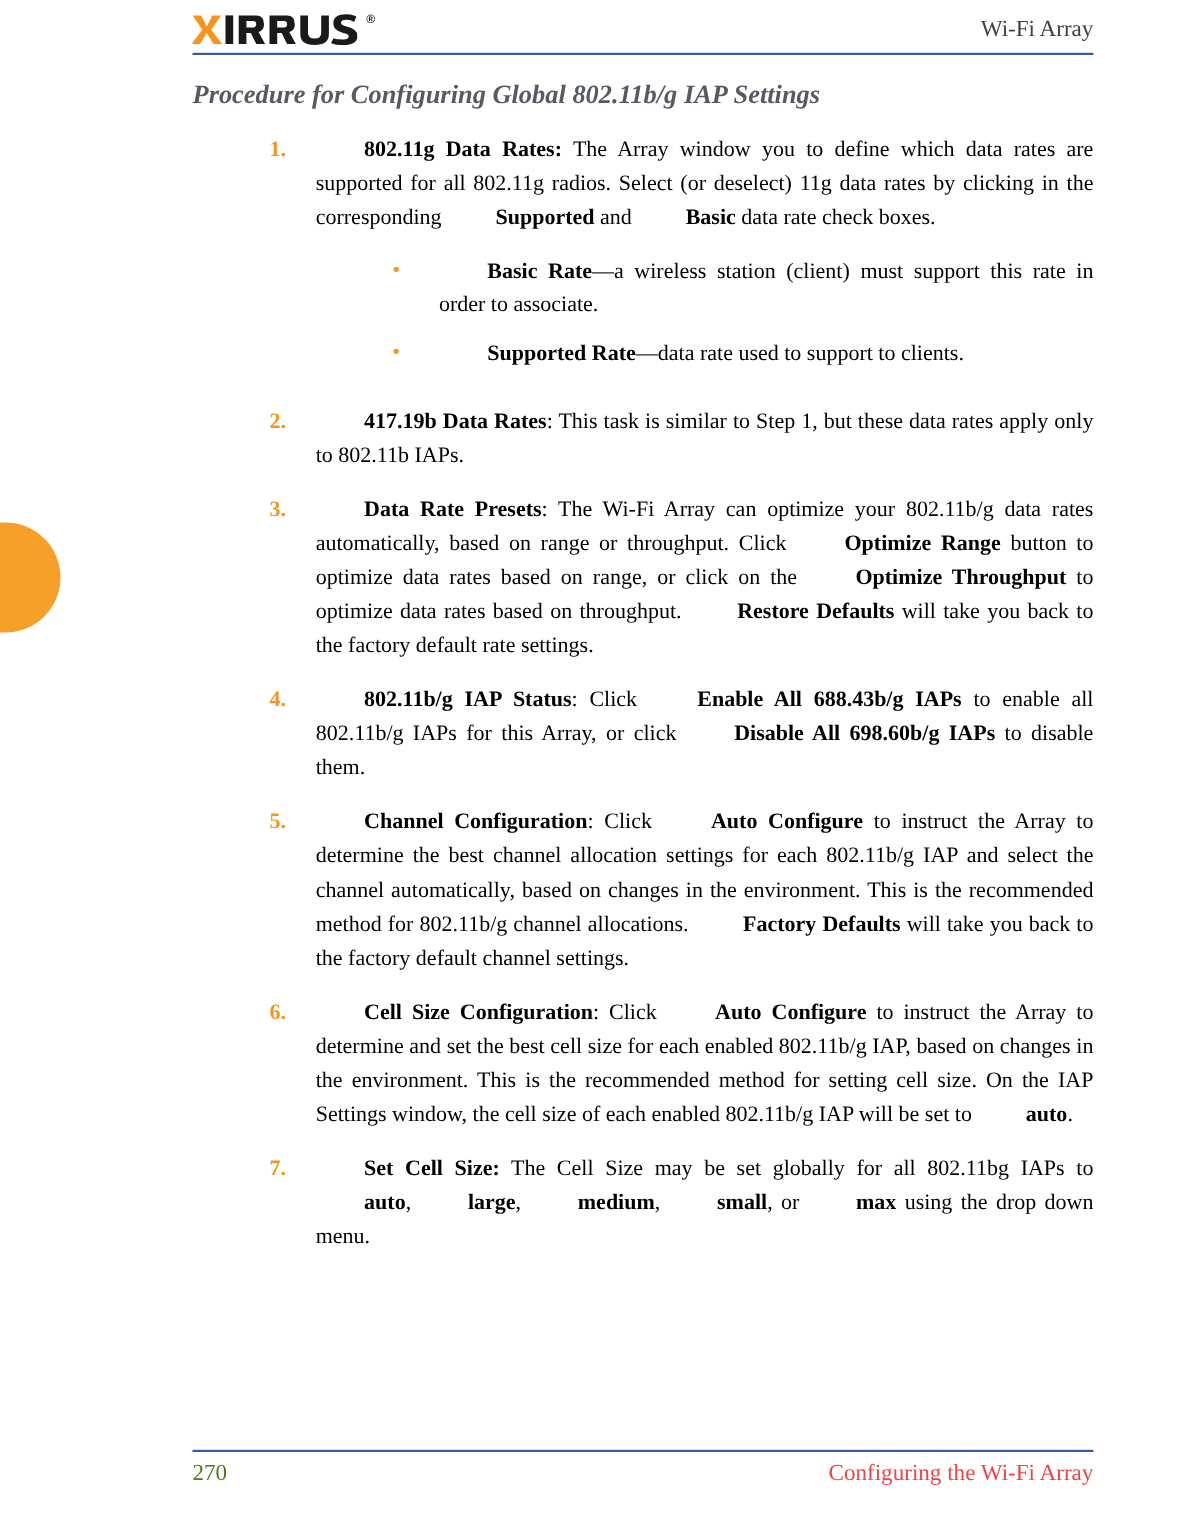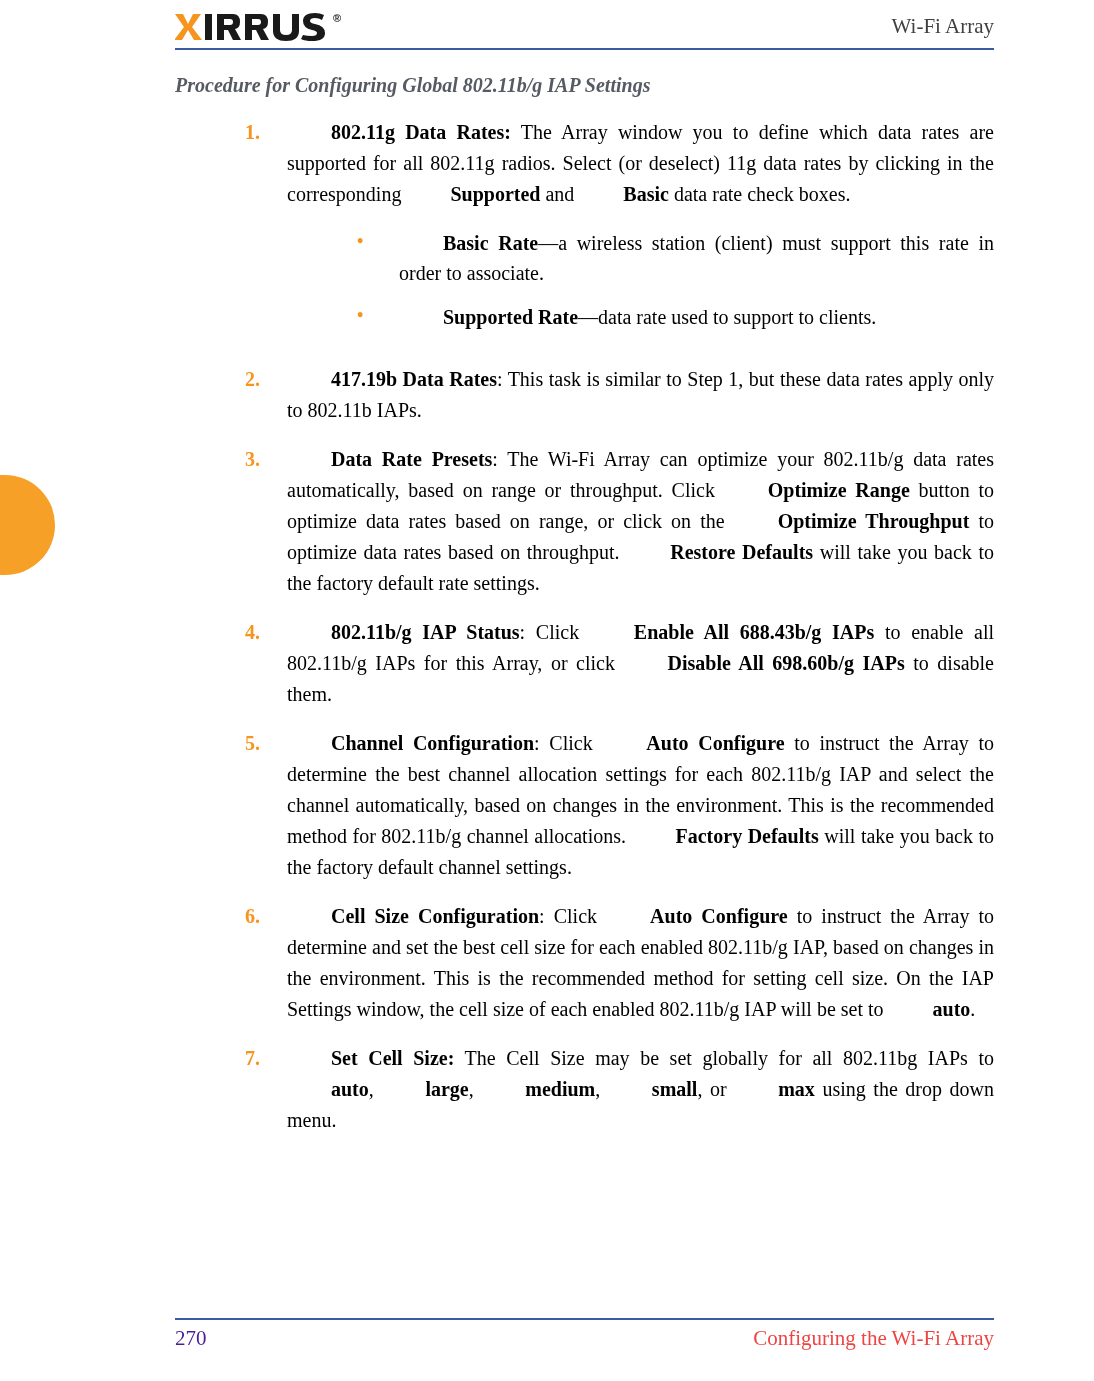--- a/index.html
+++ b/index.html
@@ -34,21 +34,21 @@
     }
     .logo svg { margin-right: 4px; }
     .header-right {
       color: #404040;
       font-size: 21px;
       font-family: "Palatino Linotype", "Book Antiqua", Palatino, serif;
     }
     .section-title {
       font-style: italic;
       font-weight: bold;
-      font-size: 20px;
+      font-size: 24px;
       color: #555a63;
       margin-bottom: 20px;
     }
     .procedure-list {
       margin-left: 70px;
     }
     .proc-item {
       display: flex;
       margin-bottom: 18px;
       font-size: 20px;
@@ -98,21 +98,21 @@
       bottom: 30px;
       left: 175px;
       right: 100px;
       border-top: 2px solid #3a5ba0;
       padding-top: 6px;
       display: flex;
       justify-content: space-between;
       font-size: 21px;
     }
     .page-num {
-      color: #4c1d95;
+      color: #4d7c0f;
     }
     .footer-right {
       color: #ef4444;
     }
     .reg-mark {
       font-size: 11px;
       vertical-align: top;
       position: relative;
       top: -8px;
       margin-left: 2px;

